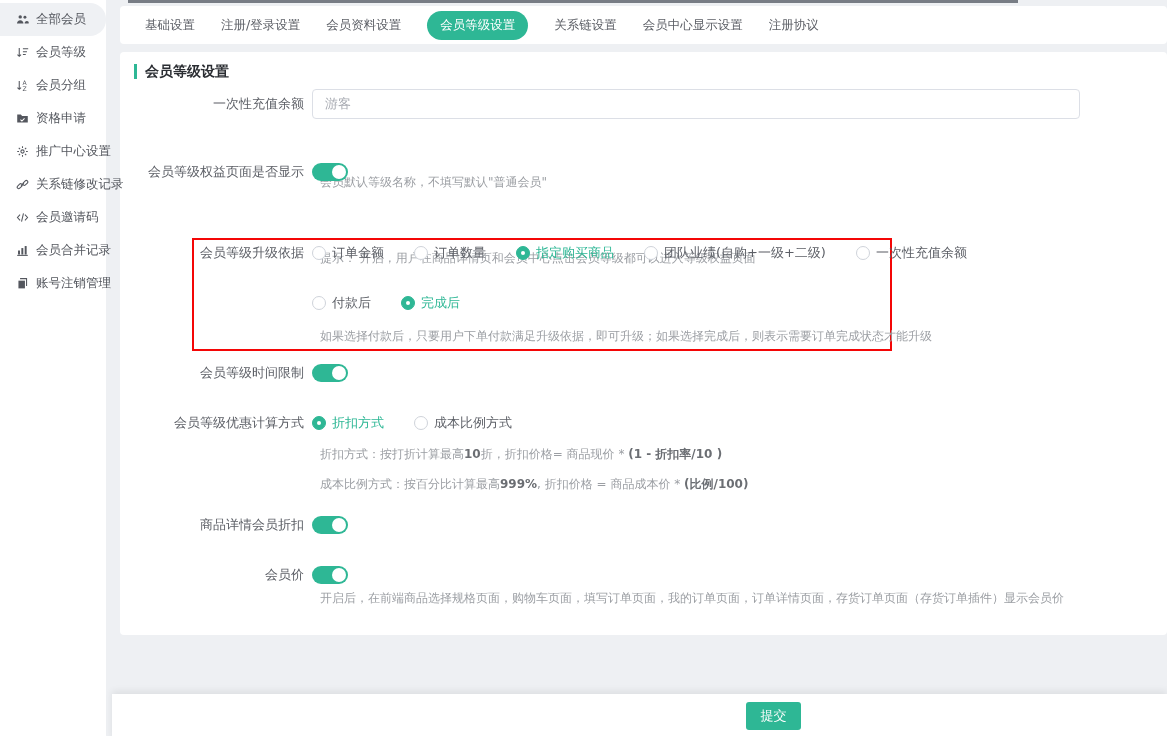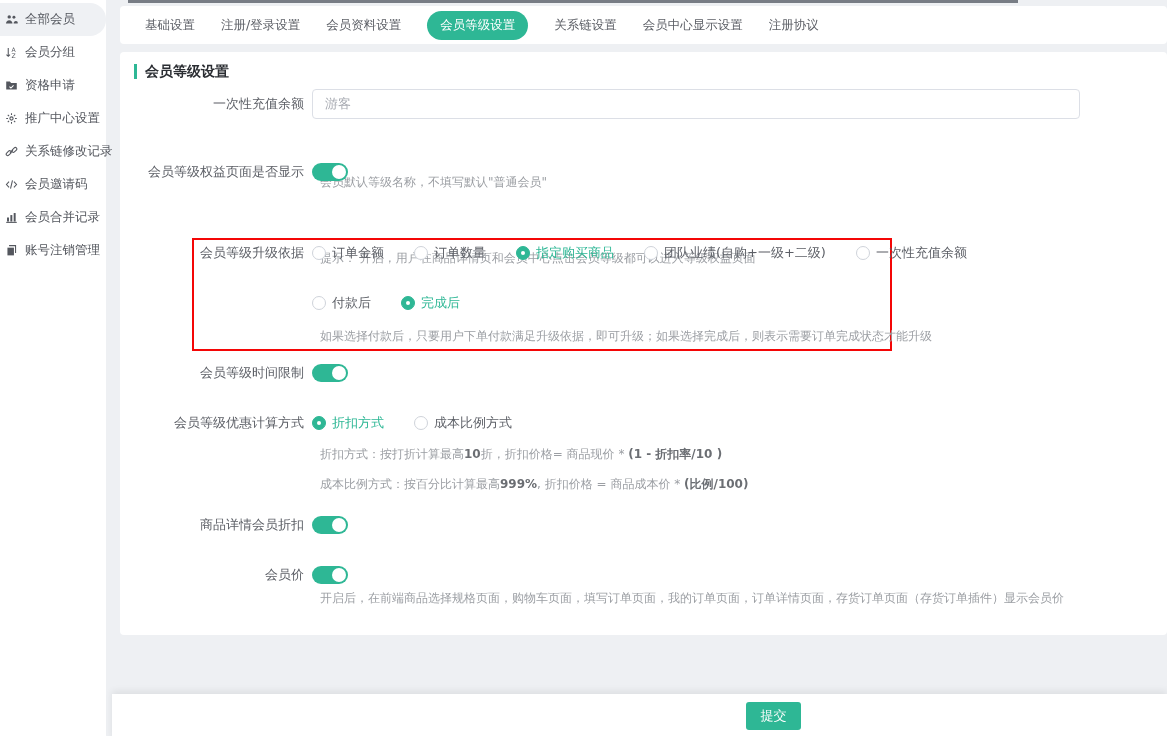--- a/index.html
+++ b/index.html
@@ -11,21 +11,21 @@
     overflow: hidden;
     color: #5c5f66;
   }
   
   .sidebar {
     position:absolute; left:0; top:0; width:106px; height:736px;
     background:#fff; padding-top:3px; z-index:2;
   }
   .side-item {
     height:33px; display:flex; align-items:center; gap:7px;
-    padding-left:5px; font-size:12.5px; color:#54575e; cursor:pointer;
+    padding-left:16px; font-size:12.5px; color:#54575e; cursor:pointer;
     white-space:nowrap;
   }
   .side-item.hl { background:#eff1f4; border-radius:0 16px 16px 0; }
   .side-item.active { color:#15171a; font-weight:bold; }
   .side-item svg { width:13px; height:13px; flex:none; }
   
   .topline { position:absolute; left:128px; top:0; width:890px; height:3px; background:#787d85; }
   
   .tabbar {
     position:absolute; left:120px; top:6px; width:1047px; height:38px;
@@ -84,20 +84,29 @@
     <div class="side-item hl">
       <span style="display: inline-flex;">
         <svg viewBox="0 0 16 16" fill="none" stroke="currentColor" stroke-width="1.3">
           <circle cx="5.2" cy="4.8" r="2.1" fill="currentColor" stroke="none"></circle>
           <circle cx="11" cy="5.3" r="1.8" fill="currentColor" stroke="none"></circle>
           <path d="M1.2 13c0-2.6 1.8-4.2 4-4.2s4 1.6 4 4.2z" fill="currentColor" stroke="none"></path>
           <path d="M10.6 13c0-1.9 1.2-3.1 2.7-3.1 1 0 1.8.5 2.3 1.3V13z" fill="currentColor" stroke="none"></path>
         </svg>
       </span>
       <span>全部会员</span>
+    </div>
+    <div class="side-item">
+      <span style="display: inline-flex;">
+        <svg viewBox="0 0 16 16" fill="none" stroke="currentColor" stroke-width="1.3">
+          <path d="M4 2.5v10M1.8 10.5L4 12.7l2.2-2.2"></path>
+          <path d="M8.5 3.5H15M8.5 7h5M8.5 10.5h3.5"></path>
+        </svg>
+      </span>
+      <span>会员等级</span>
     </div>
     <div class="side-item">
       <span style="display: inline-flex;">
         <svg viewBox="0 0 16 16" fill="none" stroke="currentColor" stroke-width="1.3">
           <path d="M4 2.5v10M1.8 10.5L4 12.7l2.2-2.2"></path>
           <text x="8" y="7" font-size="7.5" fill="currentColor" stroke="none" font-family="inherit">A</text>
           <text x="8" y="15" font-size="7.5" fill="currentColor" stroke="none" font-family="inherit">Z</text>
         </svg>
       </span>
       <span>会员分组</span>

